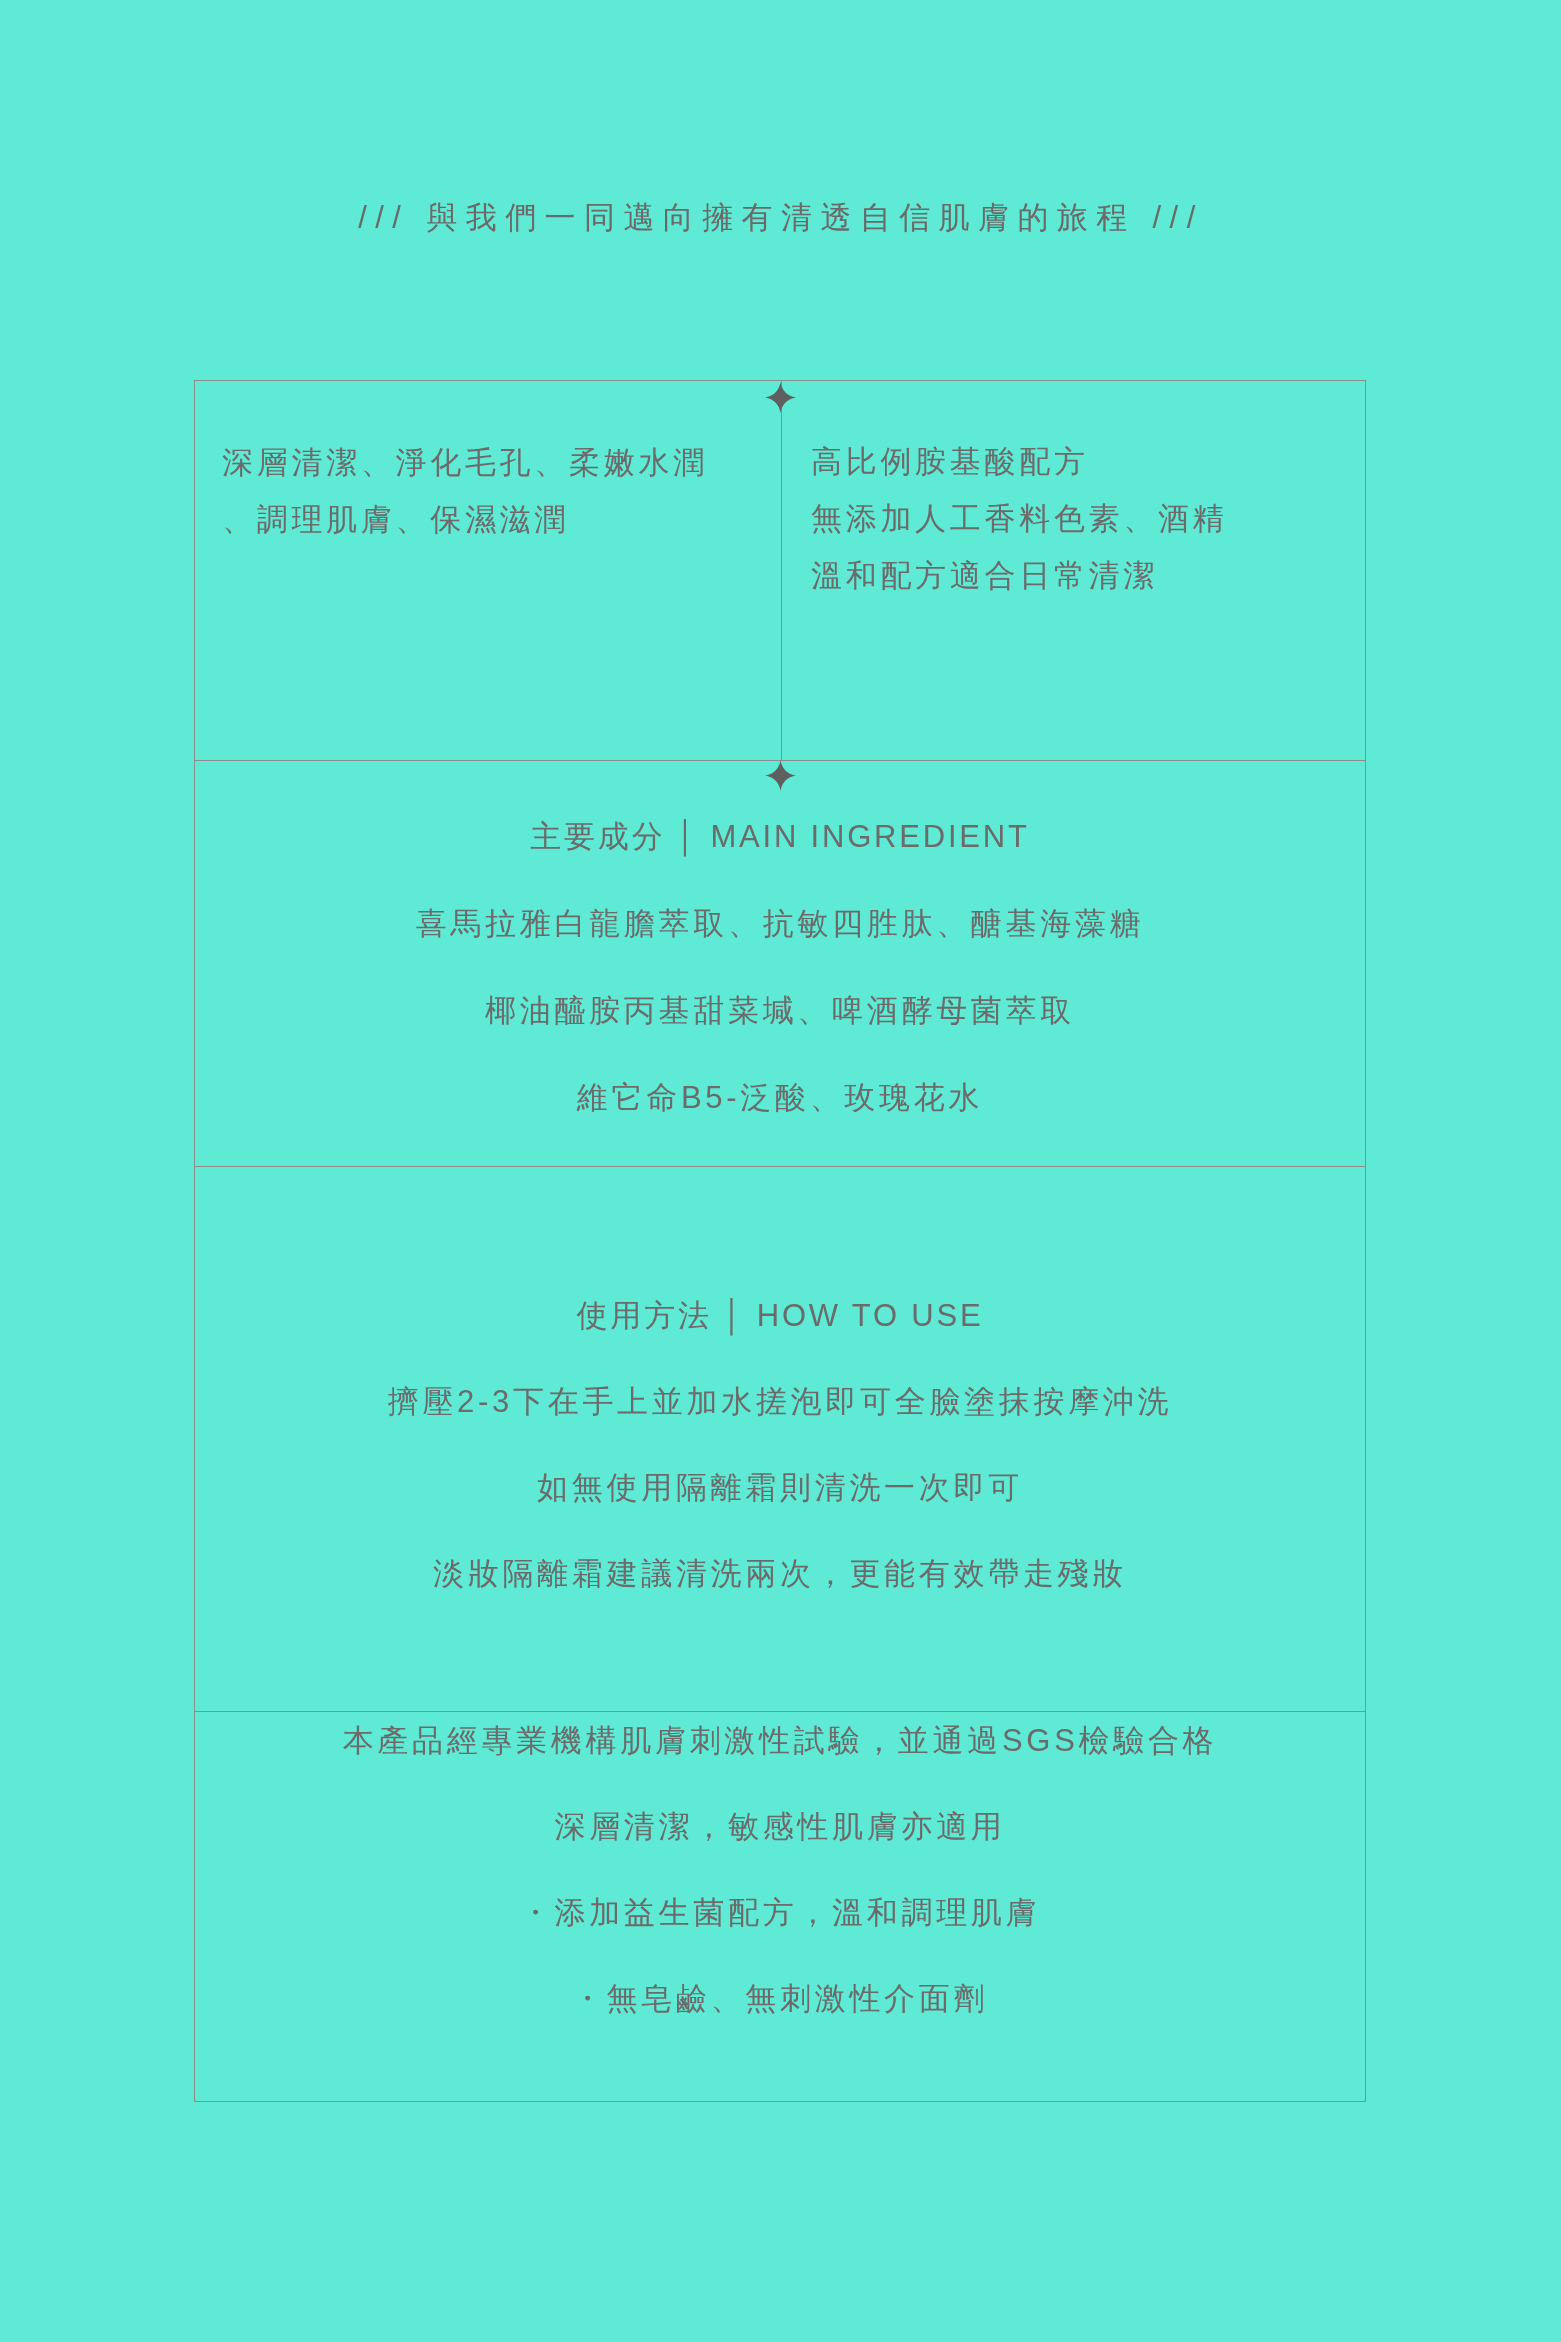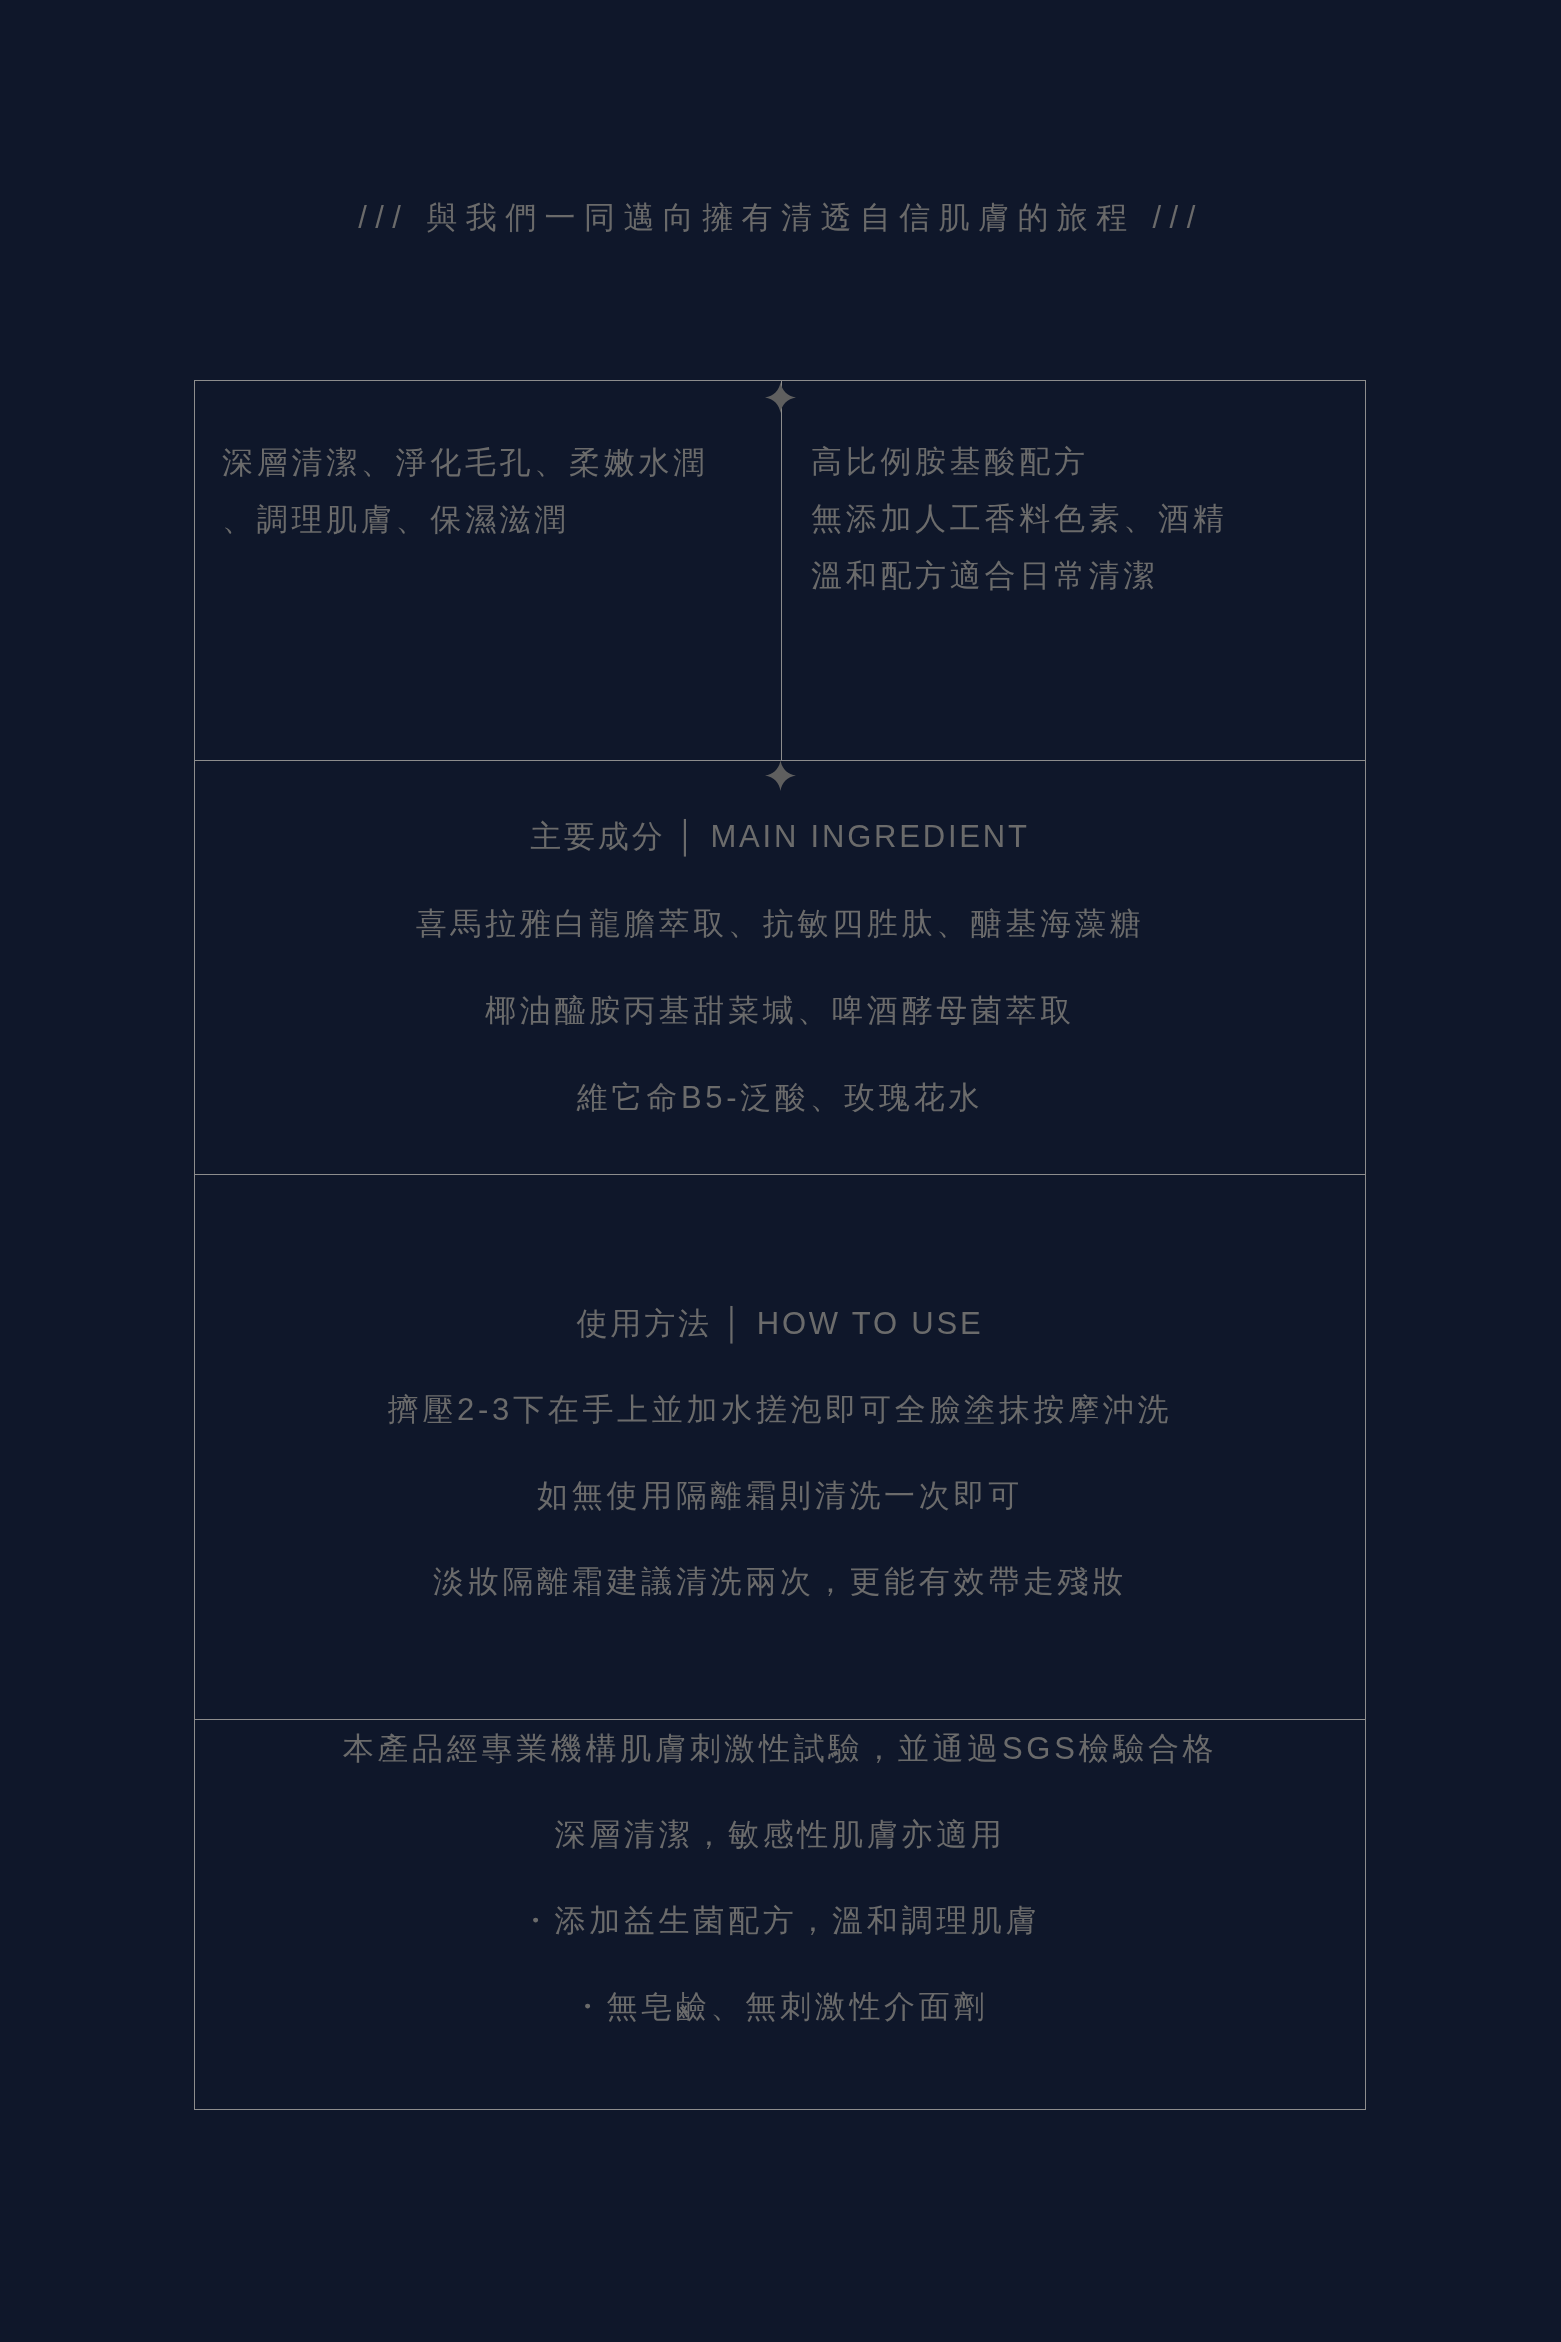--- a/index.html
+++ b/index.html
@@ -1,19 +1,19 @@
 <!DOCTYPE html>
 <html style="font-size:15px"><head>
 <meta charset="utf-8">
 <style>
   html,body { margin:0; padding:0; }
   .canvas {
     position:relative;
     width:1562px; height:2342px;
-    background:#0f172a;
+    background:#5eead4;
     font-family:"Liberation Sans","DejaVu Sans",sans-serif;
     color:#6b6b6b;
     overflow:hidden;
   }
   .tagline {
     position:absolute;
     top:197px; left:0; width:100%;
     text-align:center;
     font-size:31px;
     letter-spacing:8.4px;
@@ -55,21 +55,20 @@
     display:flex; flex-direction:column;
     align-items:center; justify-content:center;
     padding-top:7.5px;
   }
   .sec-ingredients .line { line-height:59px; }
   .sec-usage {
     height:545px;
     display:flex; flex-direction:column;
     align-items:center; justify-content:center;
     padding-top:11.2px;
-    margin-top:8px;
   }
   .sec-usage .line { line-height:58px; }
   .sec-cert {
     height:390px;
     display:flex; flex-direction:column;
     align-items:center; justify-content:flex-start;
     box-sizing:border-box;
   }
   .sec-cert .line { line-height:58px; }
   .heading { letter-spacing:2.8px; }

